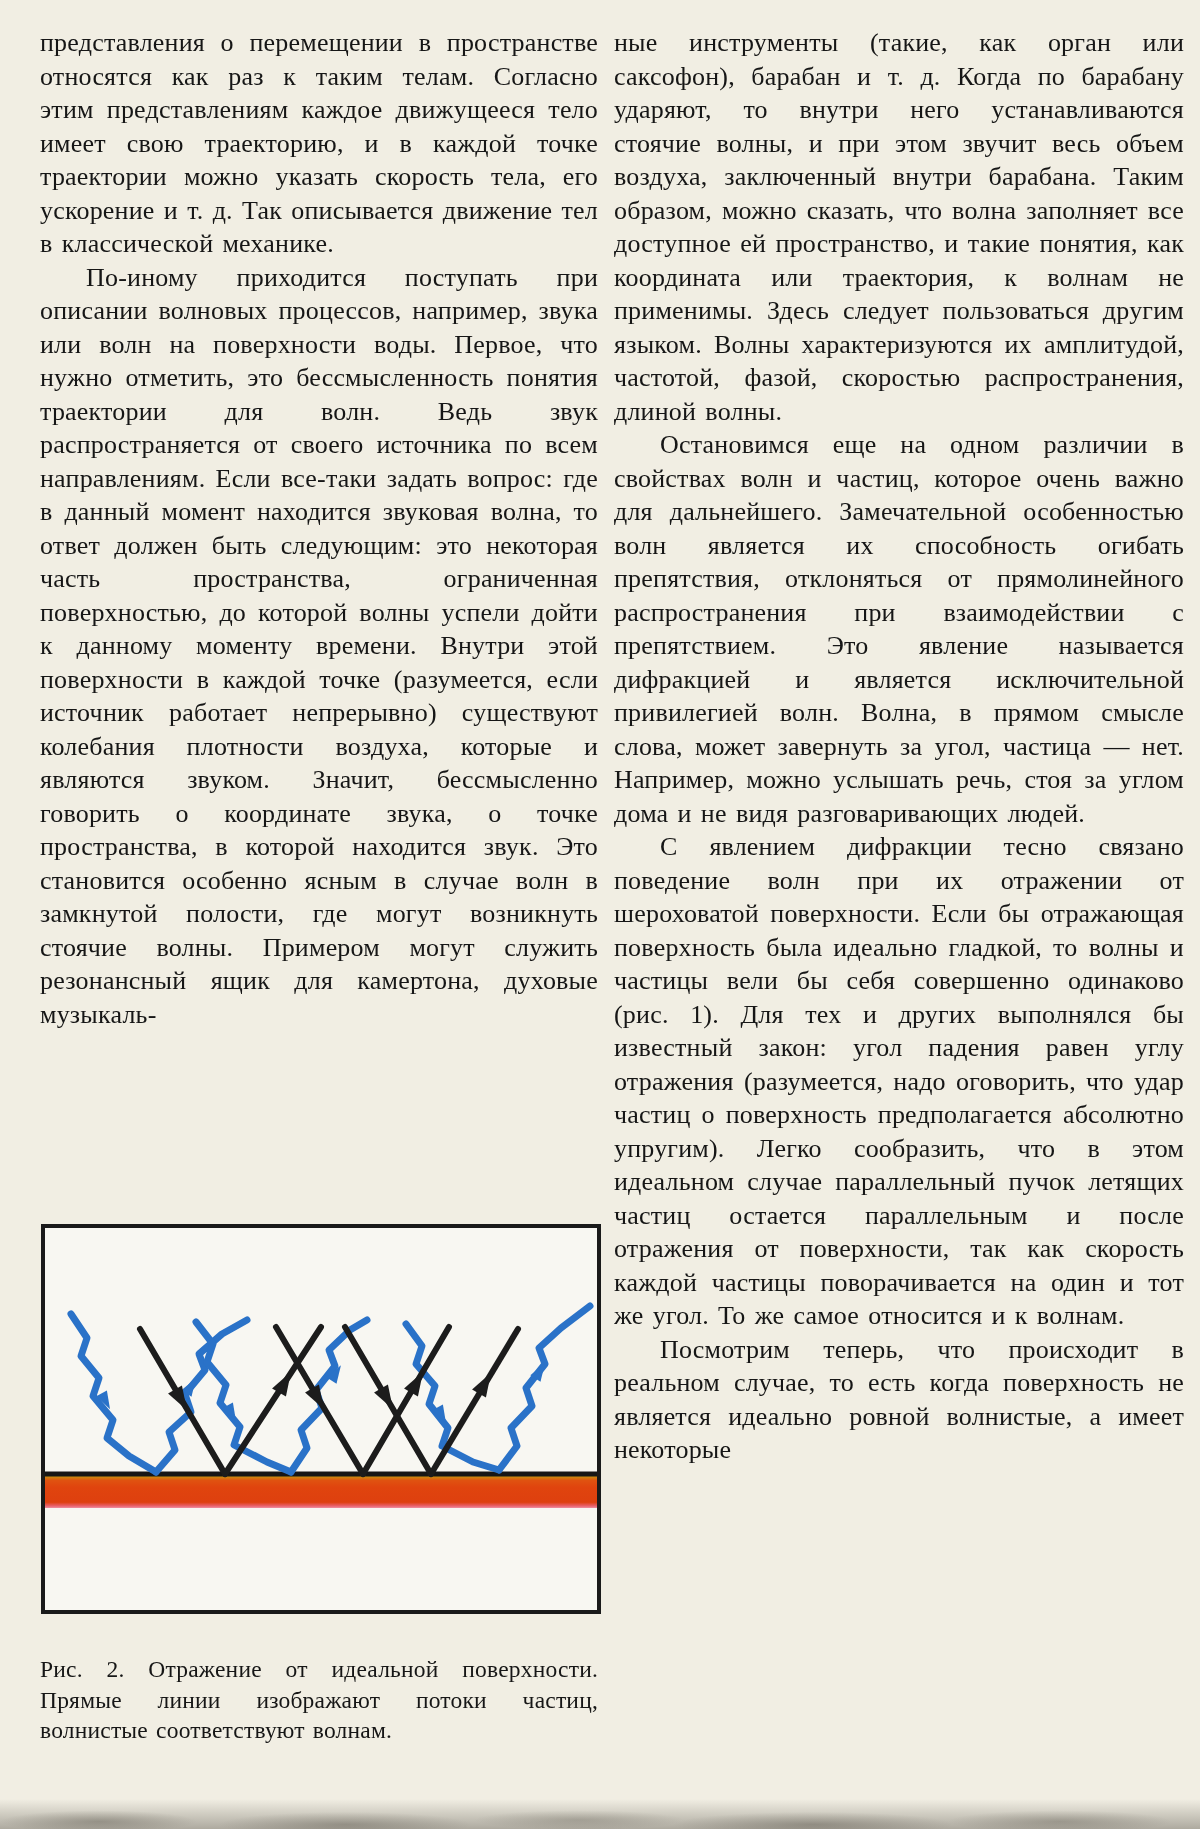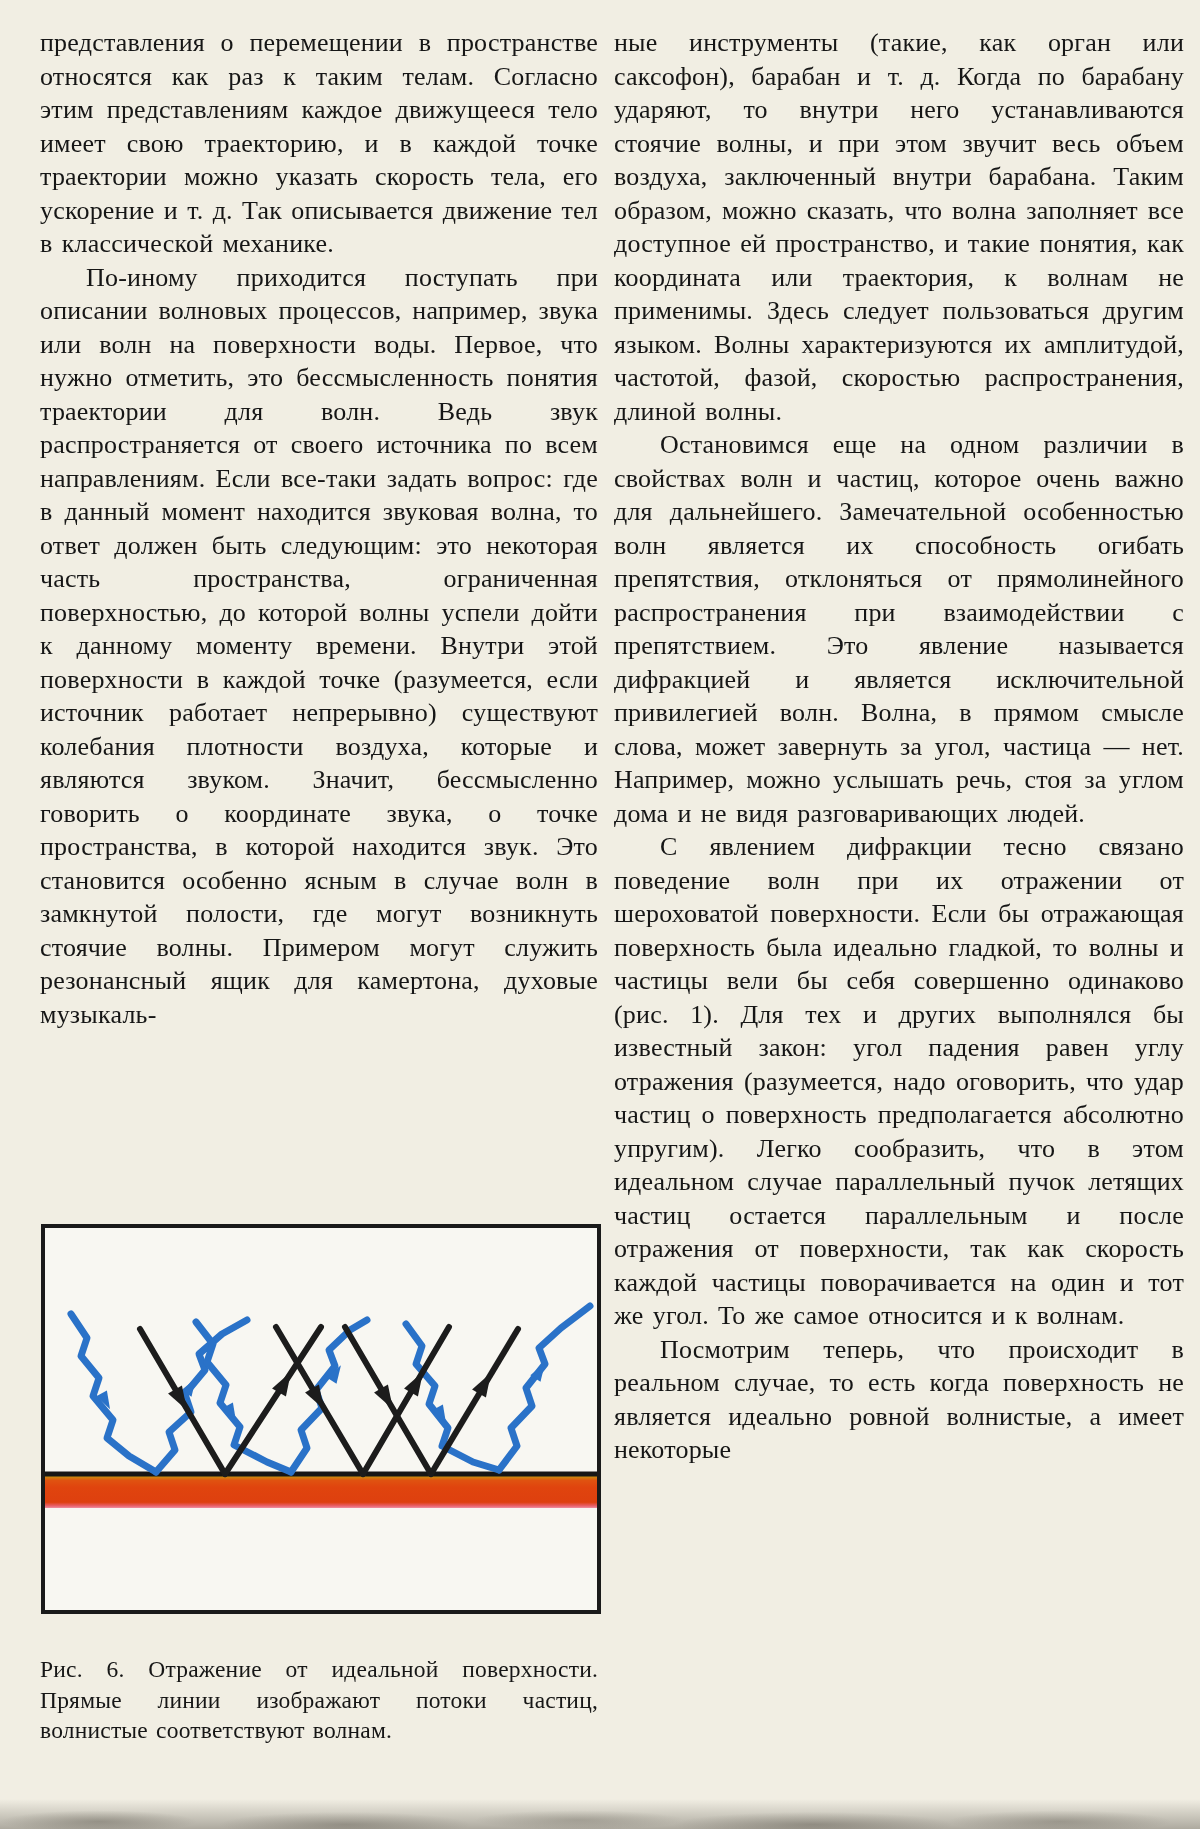--- a/index.html
+++ b/index.html
@@ -119,21 +119,21 @@
 
       <use href="#arrB" class="ray-arrow" transform="translate(132,165) rotate(60)"></use>
       <use href="#arrB" class="ray-arrow" transform="translate(269,164) rotate(60)"></use>
       <use href="#arrB" class="ray-arrow" transform="translate(338,164) rotate(60)"></use>
       <use href="#arrB" class="ray-arrow" transform="translate(236,161) rotate(-60)"></use>
       <use href="#arrB" class="ray-arrow" transform="translate(368,161) rotate(-60)"></use>
       <use href="#arrB" class="ray-arrow" transform="translate(436,162) rotate(-60)"></use>
     </svg>
   </div>
 
-  <div class="figure-caption">Рис. 6. Отражение от идеальной поверхности. Прямые линии изображают потоки частиц, волнистые соответствуют волнам.</div>
+  <div class="figure-caption">Рис. 2. Отражение от идеальной поверхности. Прямые линии изображают потоки частиц, волнистые соответствуют волнам.</div>
 
   <div class="textcol col-right">
     <p>ные инструменты (такие, как орган или саксофон), барабан и т. д. Когда по барабану ударяют, то внутри него устанавливаются стоячие волны, и при этом звучит весь объем воздуха, заключенный внутри барабана. Таким образом, можно сказать, что волна заполняет все доступное ей пространство, и такие понятия, как координата или траектория, к волнам не применимы. Здесь следует пользоваться другим языком. Волны характеризуются их амплитудой, частотой, фазой, скоростью распространения, длиной волны.</p>
     <p class="indent">Остановимся еще на одном различии в свойствах волн и частиц, которое очень важно для дальнейшего. Замечательной особенностью волн является их способность огибать препятствия, отклоняться от прямолинейного распространения при взаимодействии с препятствием. Это явление называется дифракцией и является исключительной привилегией волн. Волна, в прямом смысле слова, может завернуть за угол, частица — нет. Например, можно услышать речь, стоя за углом дома и не видя разговаривающих людей.</p>
     <p class="indent">С явлением дифракции тесно связано поведение волн при их отражении от шероховатой поверхности. Если бы отражающая поверхность была идеально гладкой, то волны и частицы вели бы себя совершенно одинаково (рис. 1). Для тех и других выполнялся бы известный закон: угол падения равен углу отражения (разумеется, надо оговорить, что удар частиц о поверхность предполагается абсолютно упругим). Легко сообразить, что в этом идеальном случае параллельный пучок летящих частиц остается параллельным и после отражения от поверхности, так как скорость каждой частицы поворачивается на один и тот же угол. То же самое относится и к волнам.</p>
     <p class="indent">Посмотрим теперь, что происходит в реальном случае, то есть когда поверхность не является идеально ровной волнистые, а имеет некоторые</p>
   </div>
 
   <div class="page-number">15</div>
 

